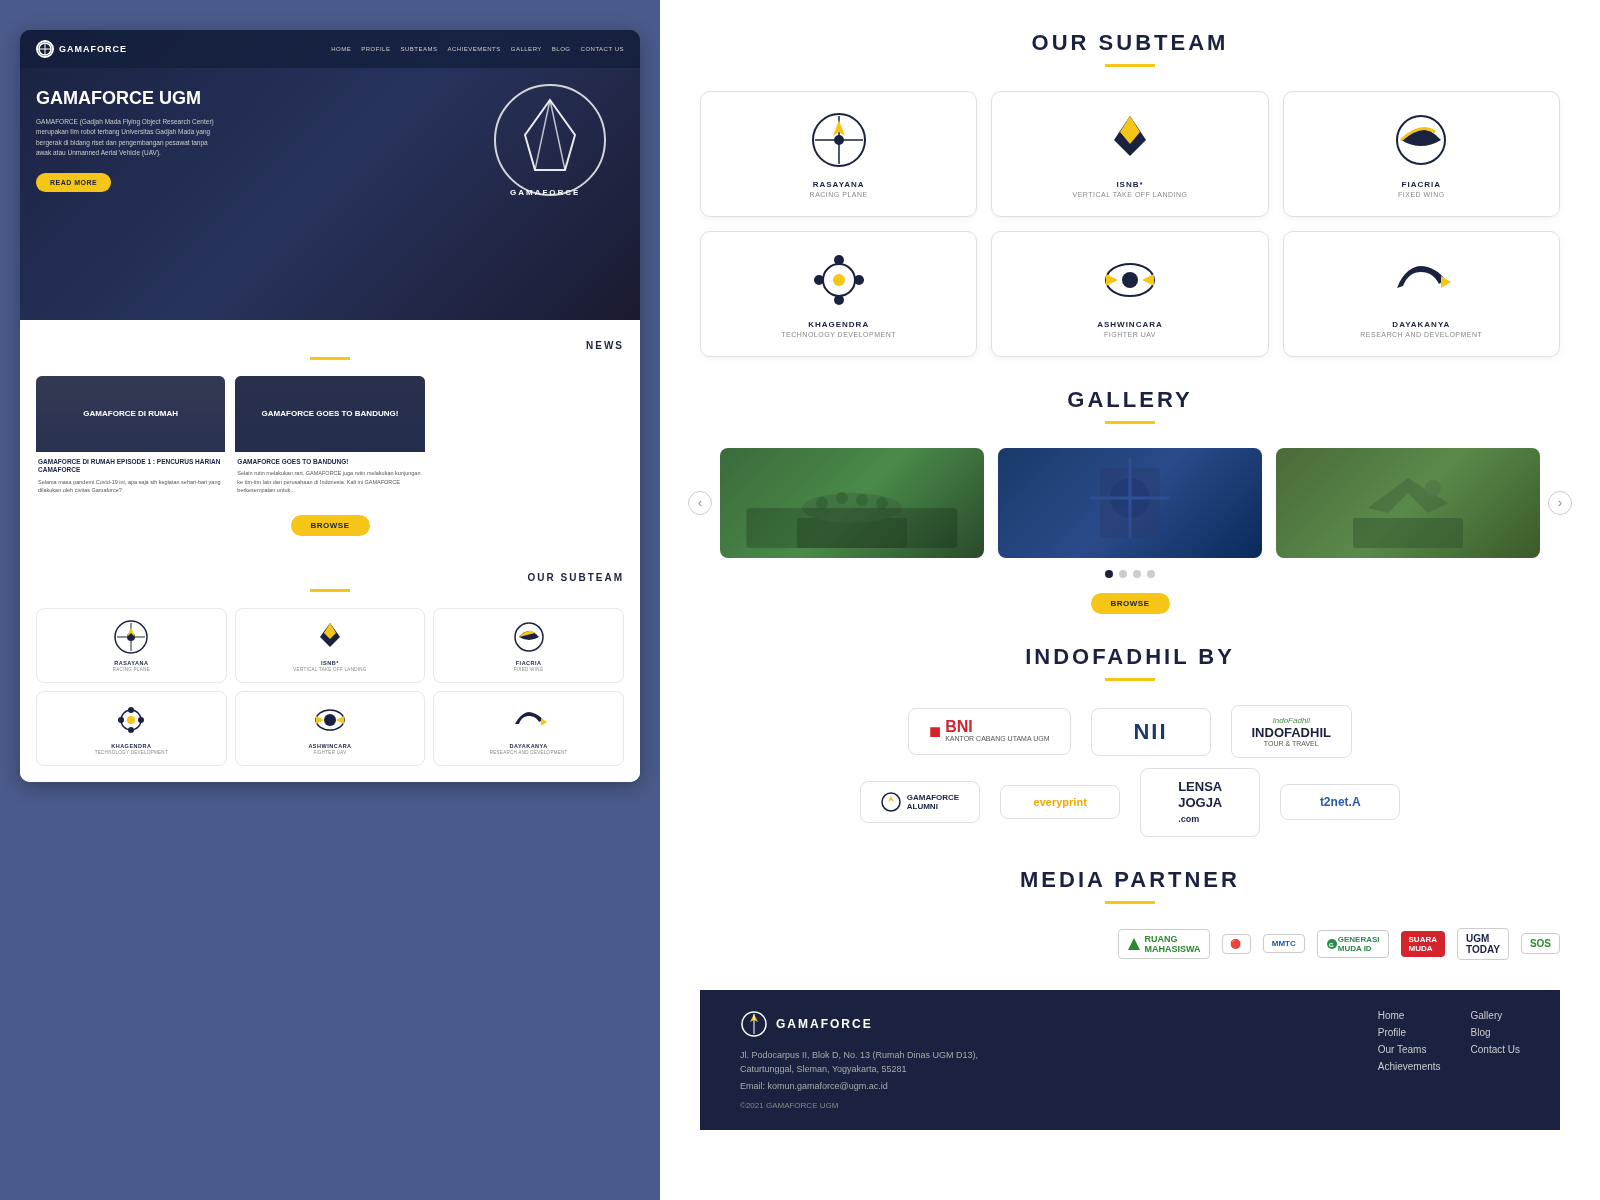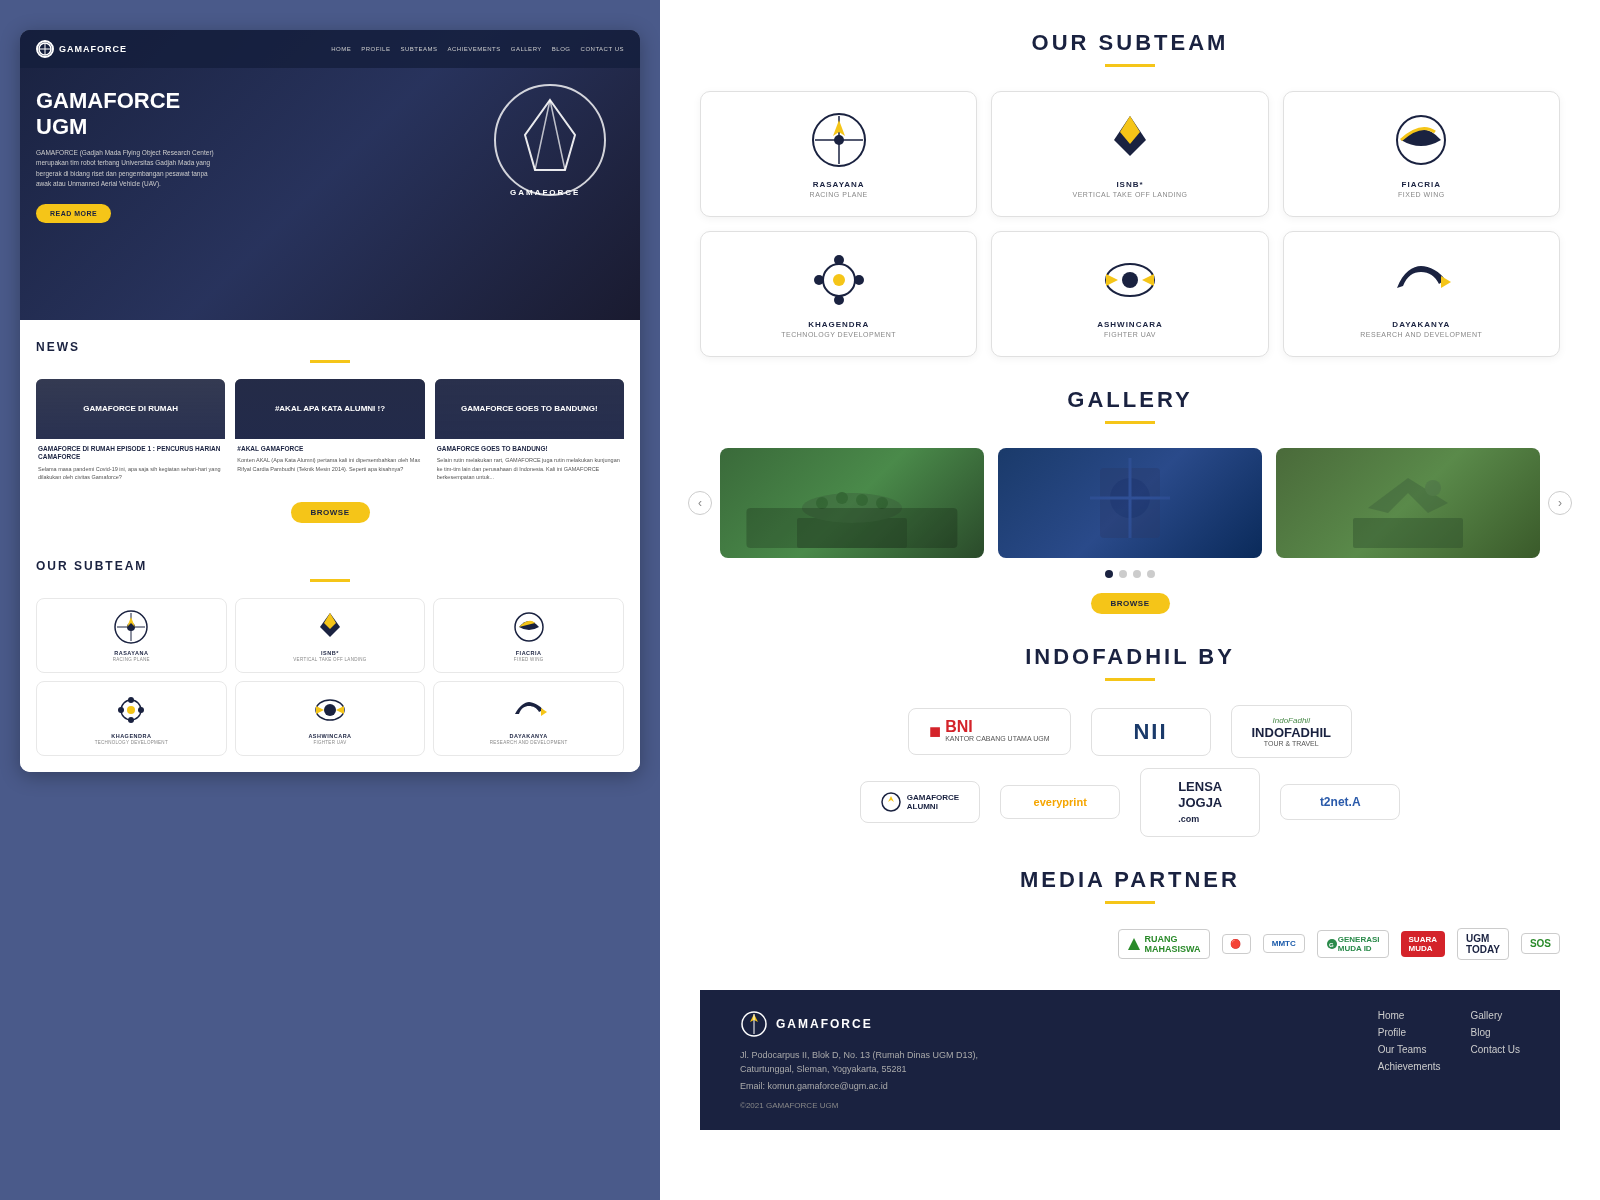--- a/index.html
+++ b/index.html
@@ -91,21 +91,21 @@
 
     .hero-content {
       position: relative;
       z-index: 2;
       padding: 20px 16px;
       max-width: 220px;
     }
 
     .hero-title {
       color: #fff;
-      font-size: 22px;
+      font-size: 18px;
       font-weight: bold;
       margin-bottom: 8px;
     }
 
     .hero-desc {
       color: #ccc;
       font-size: 6.5px;
       line-height: 1.6;
       margin-bottom: 12px;
     }
@@ -122,22 +122,22 @@
       cursor: pointer;
     }
 
     
     .news-section {
       background: #fff;
       padding: 20px 16px;
     }
 
     .section-title {
-      text-align: left;
-      font-size: 12px;
+      text-align: right;
+      font-size: 10px;
       font-weight: bold;
       color: #1a2240;
       letter-spacing: 2px;
       margin-bottom: 6px;
     }
 
     .section-underline {
       width: 40px;
       height: 3px;
       background: #f5c518;
@@ -150,21 +150,21 @@
       gap: 10px;
       margin-bottom: 14px;
     }
 
     .news-card {
       border-radius: 6px;
       overflow: hidden;
     }
 
     .news-card-img {
-      height: 60px;
+      height: 76px;
       background: #2a3560;
       display: flex;
       align-items: center;
       justify-content: center;
       font-size: 8px;
       font-weight: bold;
       color: #fff;
       text-align: center;
       padding: 6px;
       line-height: 1.3;
@@ -588,29 +588,20 @@
         <div class="news-card">
           <div class="news-card-img card1">
             <span>GAMAFORCE DI RUMAH</span>
           </div>
           <div class="news-card-body">
             <p class="news-card-title">GAMAFORCE DI RUMAH EPISODE 1 : PENCURUS HARIAN CAMAFORCE</p>
             <p class="news-card-text">Selama masa pandemi Covid-19 ini, apa saja sih kegiatan sehari-hari yang dilakukan oleh civitas Gamaforce?</p>
           </div>
         </div>
         <div class="news-card">
-          <div class="news-card-img card2">
-            <span>#AKAL APA KATA ALUMNI !?</span>
-          </div>
-          <div class="news-card-body">
-            <p class="news-card-title">#AKAL GAMAFORCE</p>
-            <p class="news-card-text">Konten AKAL (Apa Kata Alumni) pertama kali ini dipersembahkan oleh Max Rifyal Cardia Pambudhi (Teknik Mesin 2014). Seperti apa kisahnya?</p>
-          </div>
-        </div>
-        <div class="news-card">
           <div class="news-card-img card3">
             <span>GAMAFORCE GOES TO BANDUNG!</span>
           </div>
           <div class="news-card-body">
             <p class="news-card-title">GAMAFORCE GOES TO BANDUNG!</p>
             <p class="news-card-text">Selain rutin melakukan rart, GAMAFORCE juga rutin melakukan kunjungan ke tim-tim lain dan perusahaan di Indonesia. Kali ini GAMAFORCE berkesempatan untuk...</p>
           </div>
         </div>
       </div>
       <div class="browse-btn-wrap">

